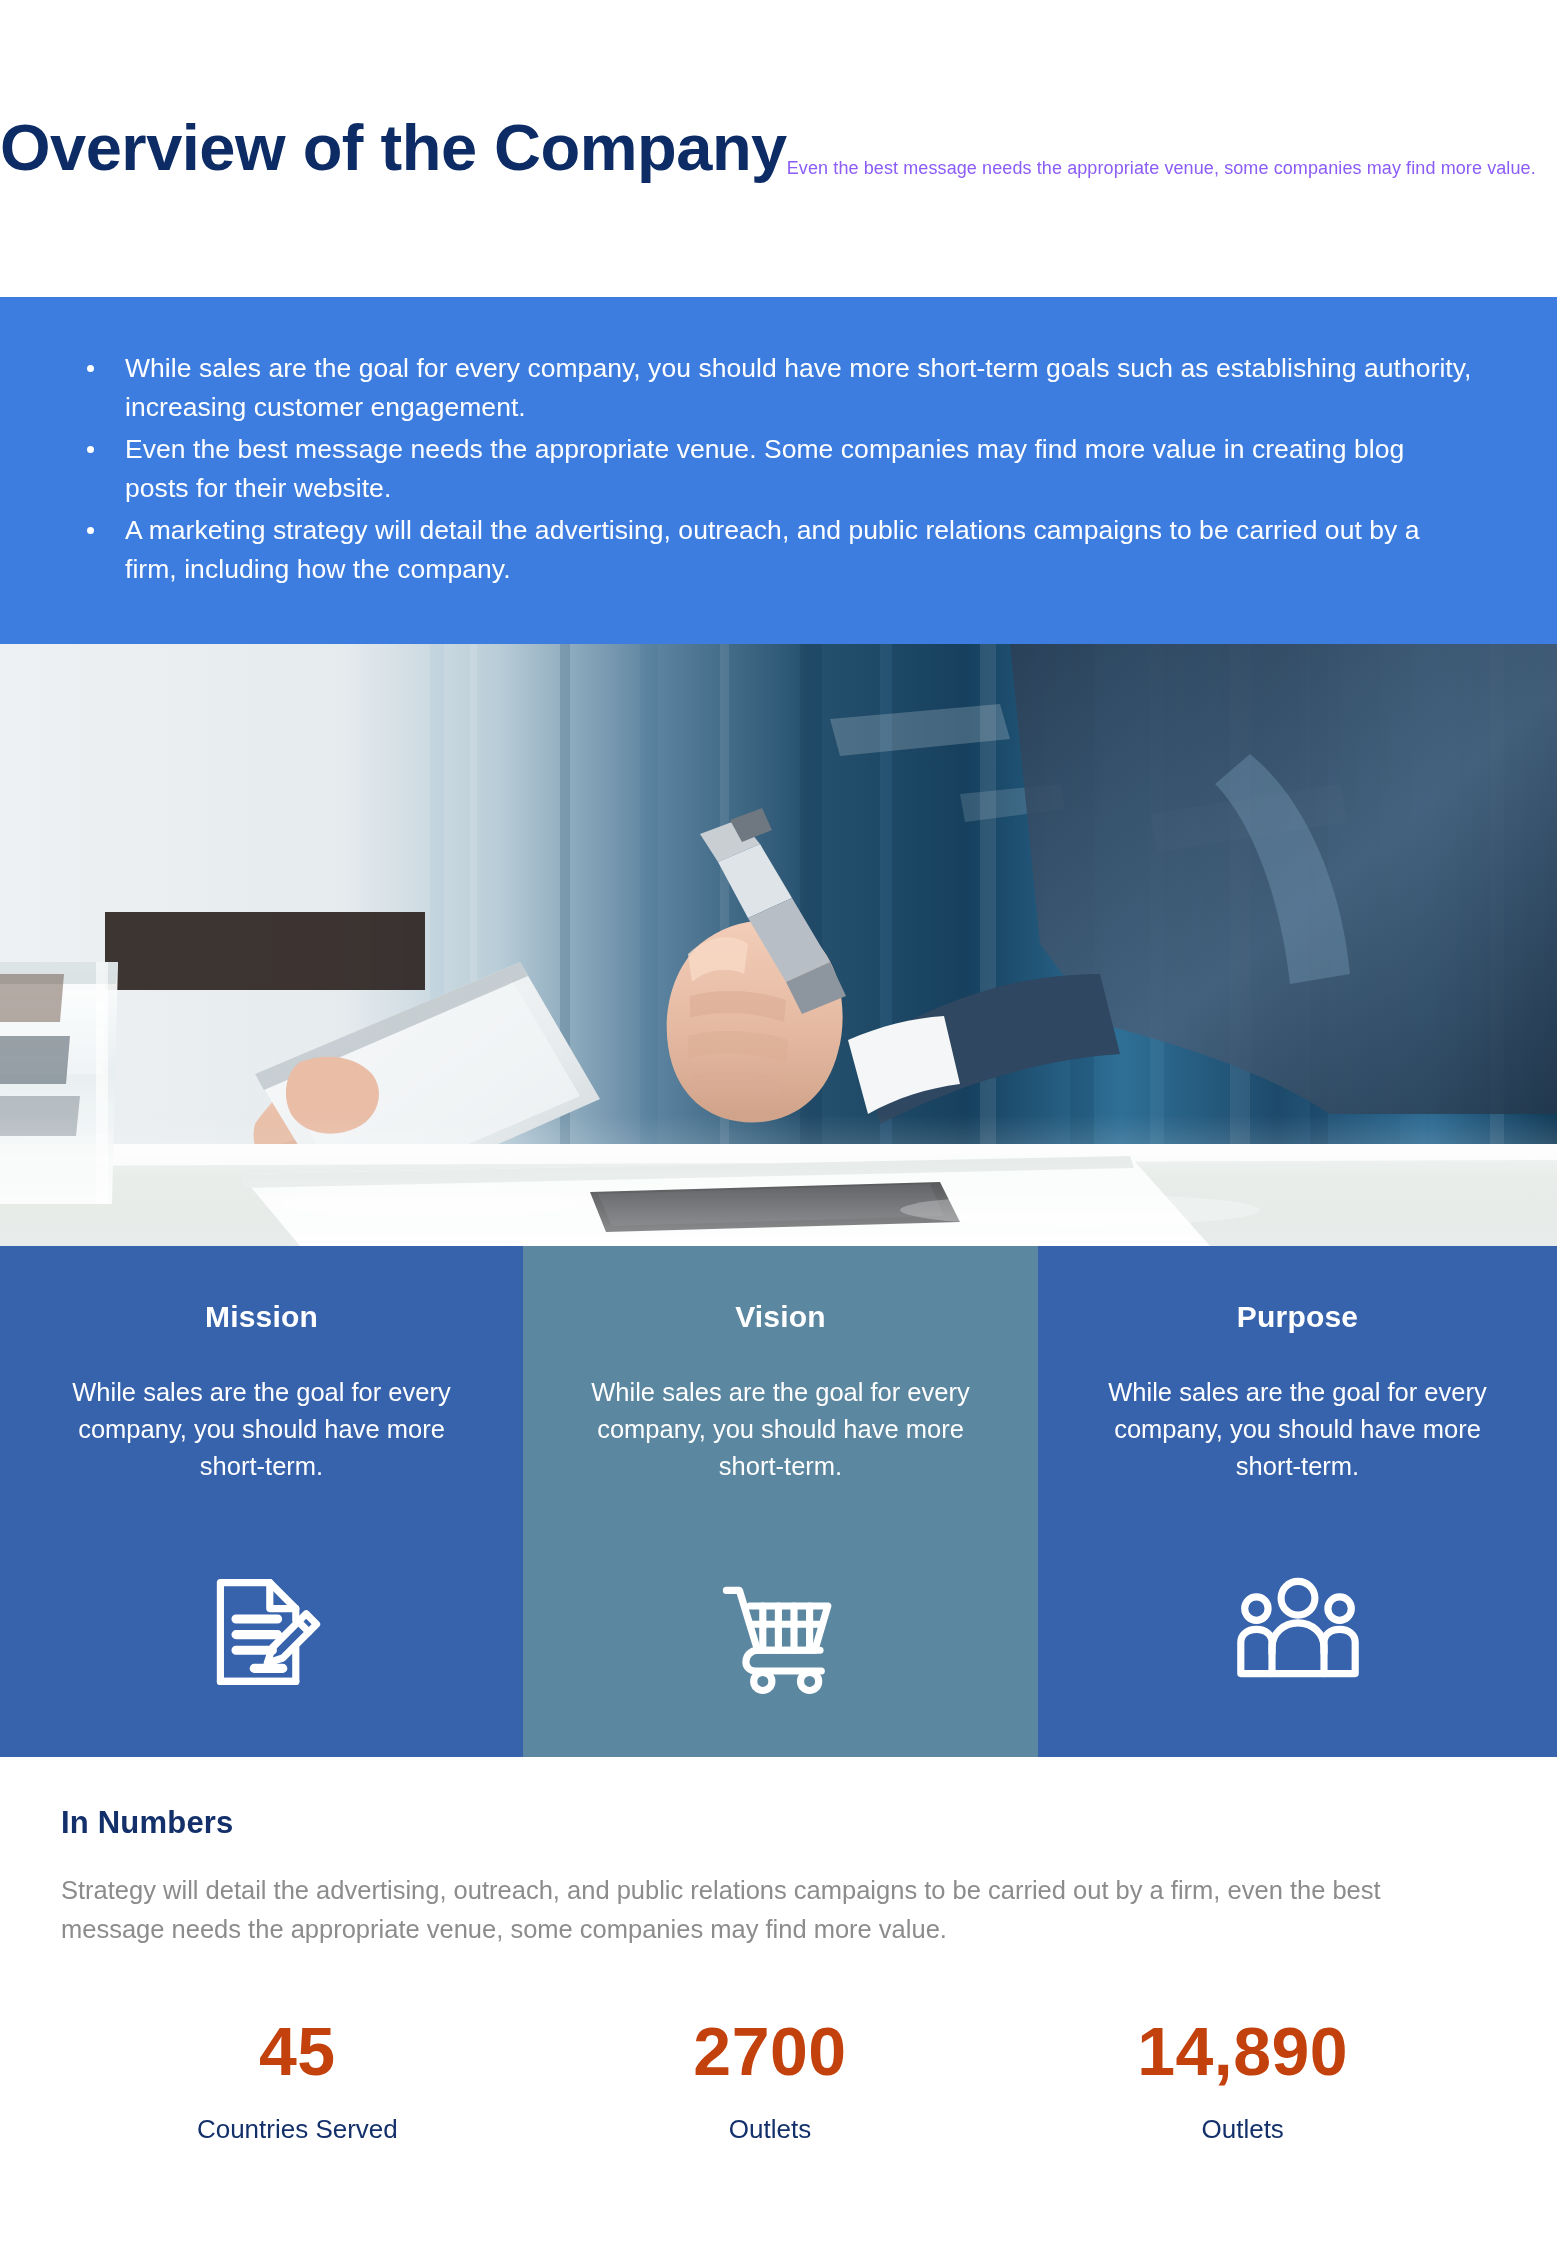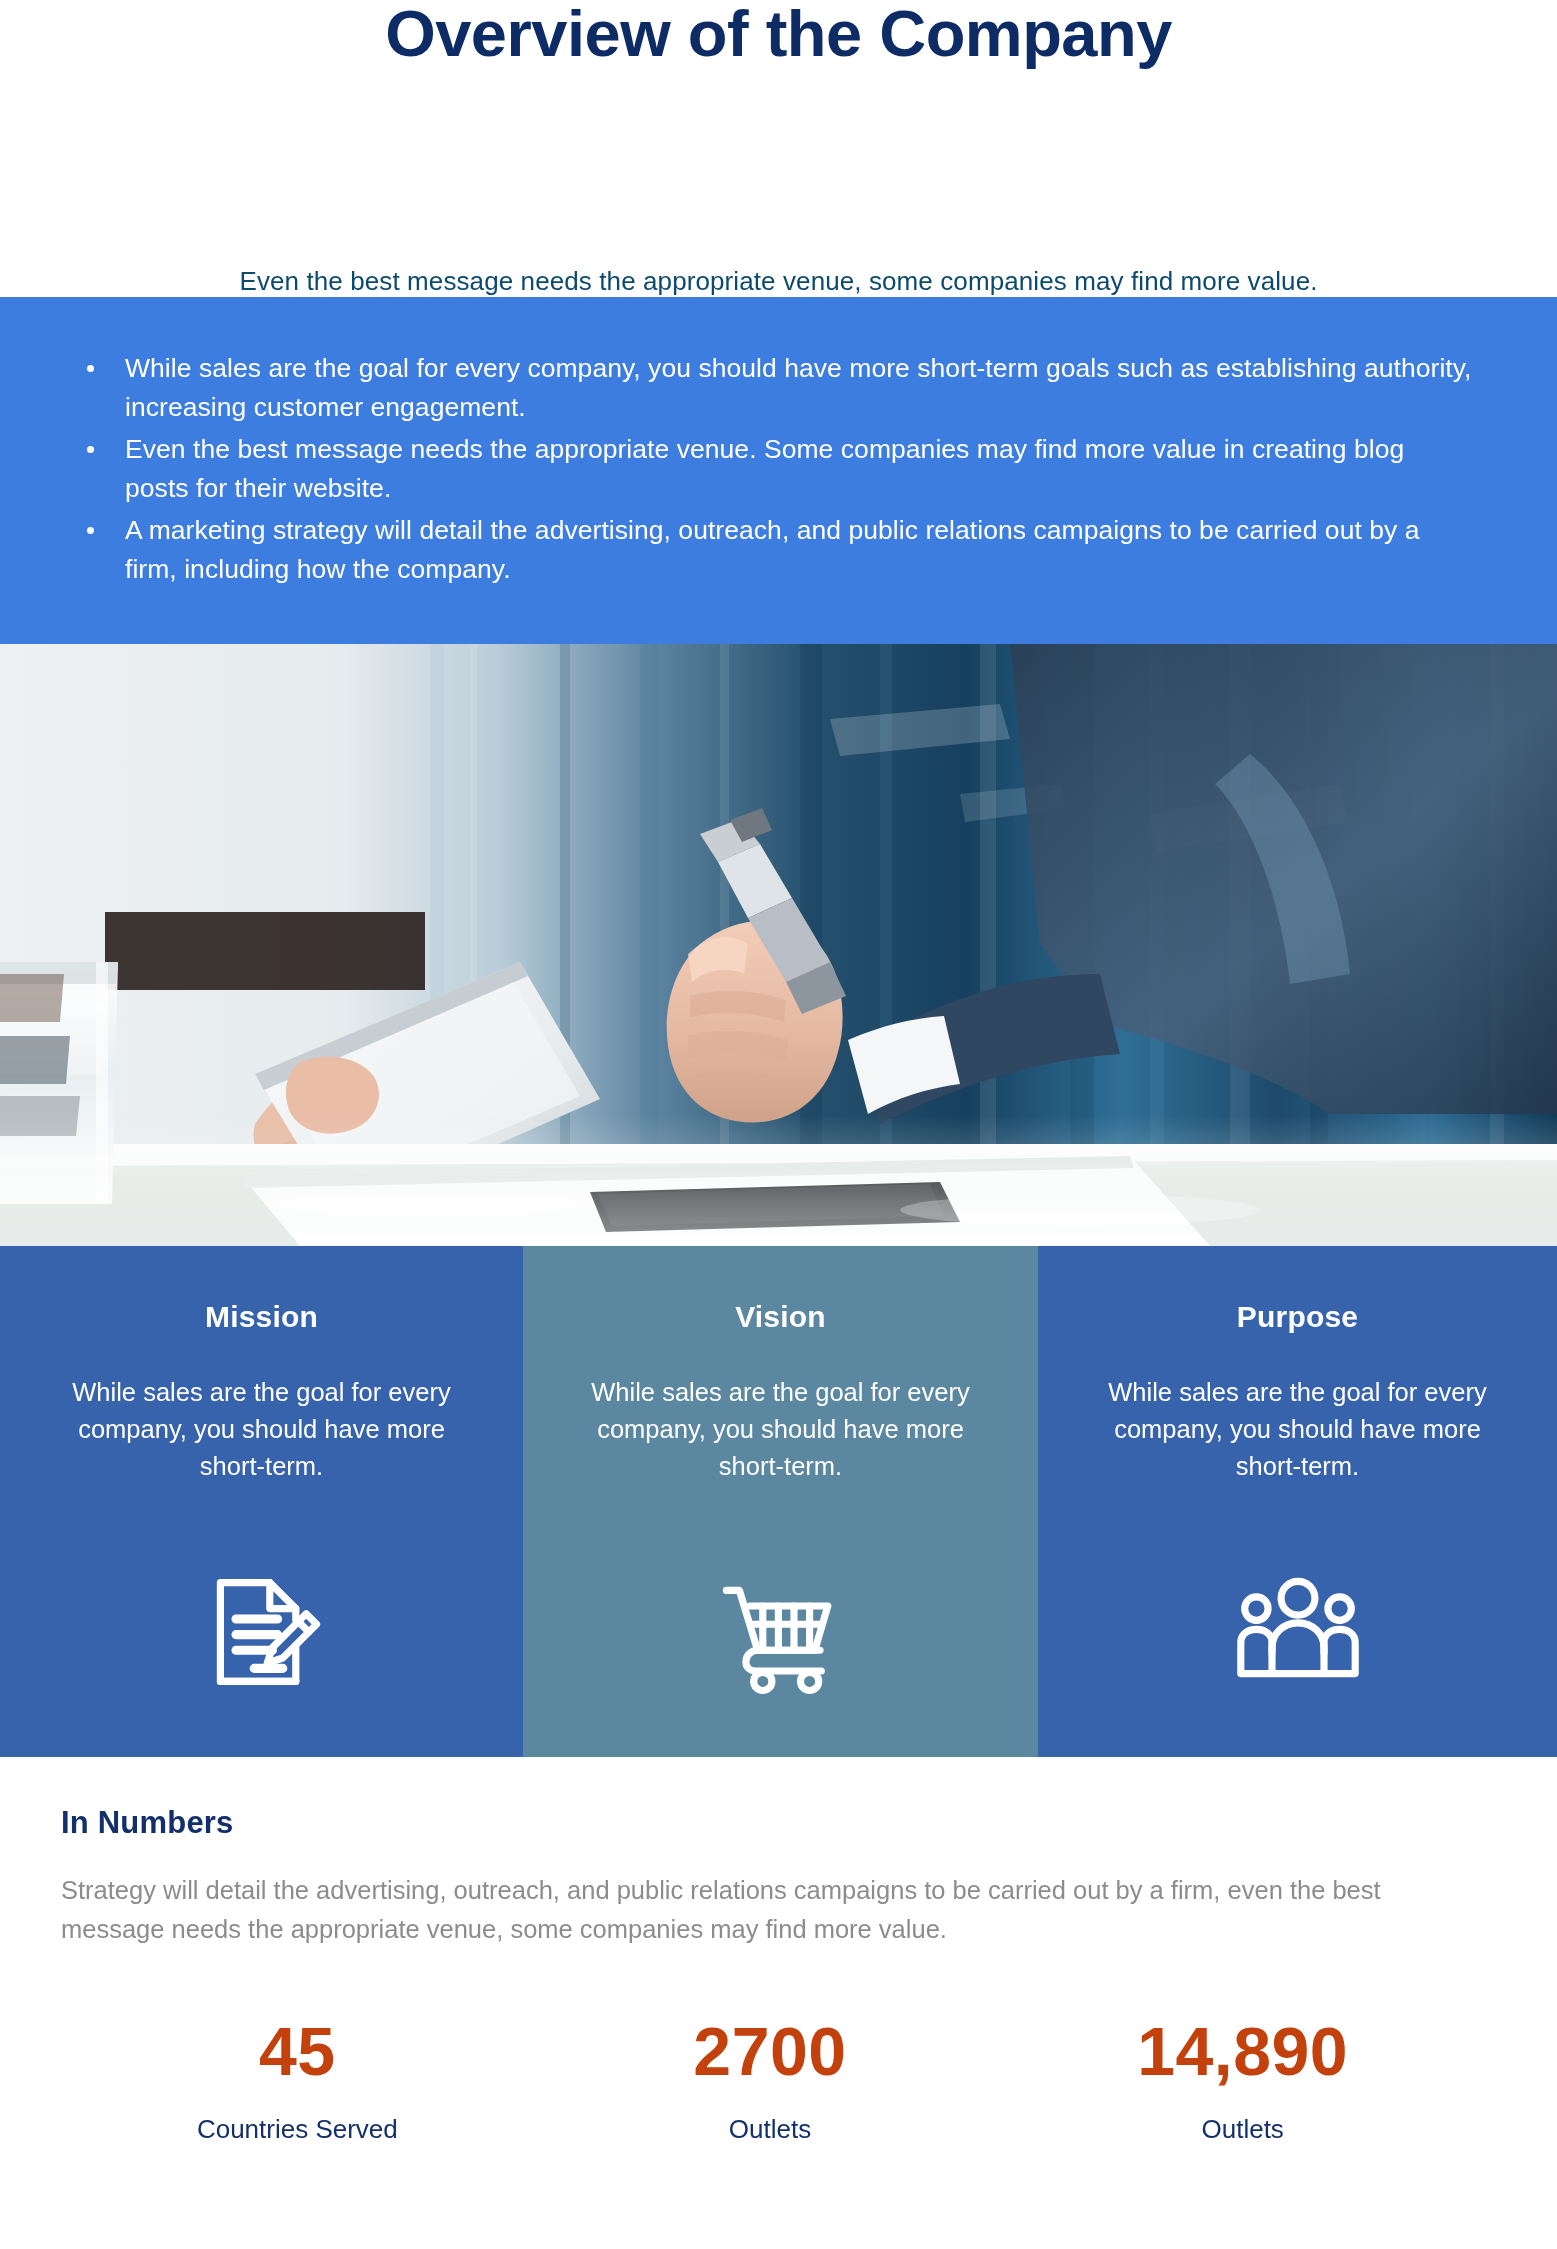--- a/index.html
+++ b/index.html
@@ -9,36 +9,36 @@
     background:#ffffff;
     position:relative;
     overflow:hidden;
   }
 
   
   .header {
     height:297px;
     background:#ffffff;
     display:flex;
-    flex-direction:column;
+    flex-direction:row;
     align-items:center;
-    justify-content:space-between;
+    justify-content:flex-start;
   }
   .page-title {
     font-size:65px;
     font-weight:bold;
     color:#0d2c66;
     letter-spacing:-0.5px;
     line-height:1.05;
     text-align:center;
   }
   .page-subtitle {
     margin-top:40px;
-    font-size:26px;
-    color:#0c4a6e;
+    font-size:18px;
+    color:#8b5cf6;
     text-align:center;
     font-weight:400;
     letter-spacing:0.1px;
   }
 
   
   .bullet-band {
     background:#3d7de0;
     height:347px;
     padding:52px 70px 0 82px;

